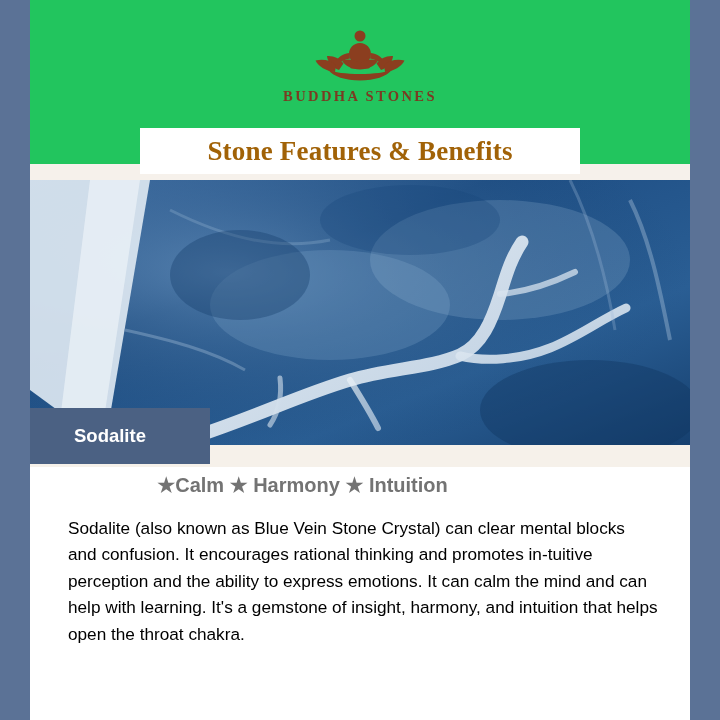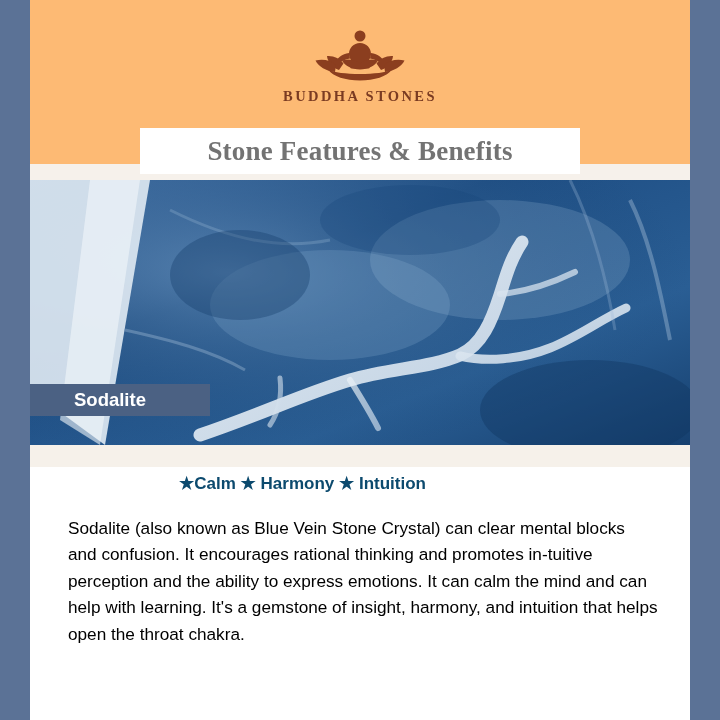--- a/index.html
+++ b/index.html
@@ -97,21 +97,21 @@
     width: 720px; height: 720px;
     z-index: 5;
   }
 
   
   .header {
     position: absolute;
     left: 30px; top: 0;
     width: 660px;
     height: 164px;
-    background: #fdba74;
+    background: #22c55e;
     text-align: center;
   }
 
   .logo-wrap {
     padding-top: 22px;
     display: flex;
     flex-direction: column;
     align-items: center;
   }
   .logo-mark {
@@ -136,42 +136,42 @@
     height: 46px;
     background: #ffffff;
     display: flex;
     align-items: center;
     justify-content: center;
   }
   .title-band .title-text {
     font-family: "Liberation Serif", serif;
     font-size: 27px;
     font-weight: 700;
-    color: #737373;
+    color: #a16207;
     letter-spacing: 0.2px;
   }
 
   
   .photo {
     position: absolute;
     left: 30px;
     top: 180px;
     width: 660px;
     height: 265px;
     overflow: hidden;
     background: #2c5a93;
   }
   .photo svg { display:block; }
 
   .stone-label {
     position: absolute;
     left: 30px;
-    top: 384px;
+    top: 408px;
     width: 180px;
-    height: 32px;
+    height: 56px;
     background: #4b6183;
     display: flex;
     align-items: center;
     z-index: 6;
   }
   .stone-label .stone-name {
     color: #ffffff;
     font-size: 18.5px;
     font-weight: 700;
     padding-left: 44px;
@@ -192,22 +192,22 @@
     left: 0; top: 0;
     width: 660px; height: 22px;
     background: #f6f1ea;
   }
 
   .keywords {
     position: absolute;
     left: 0; top: 28px;
     width: 545px;
     text-align: center;
-    color: #0c4a6e;
-    font-size: 17px;
+    color: #737373;
+    font-size: 20px;
     font-weight: 700;
     font-family: "Liberation Sans", sans-serif;
   }
   .keywords .kw { white-space: nowrap; }
 
   .paragraph {
     position: absolute;
     left: 38px;
     top: 70px;
     width: 590px;

